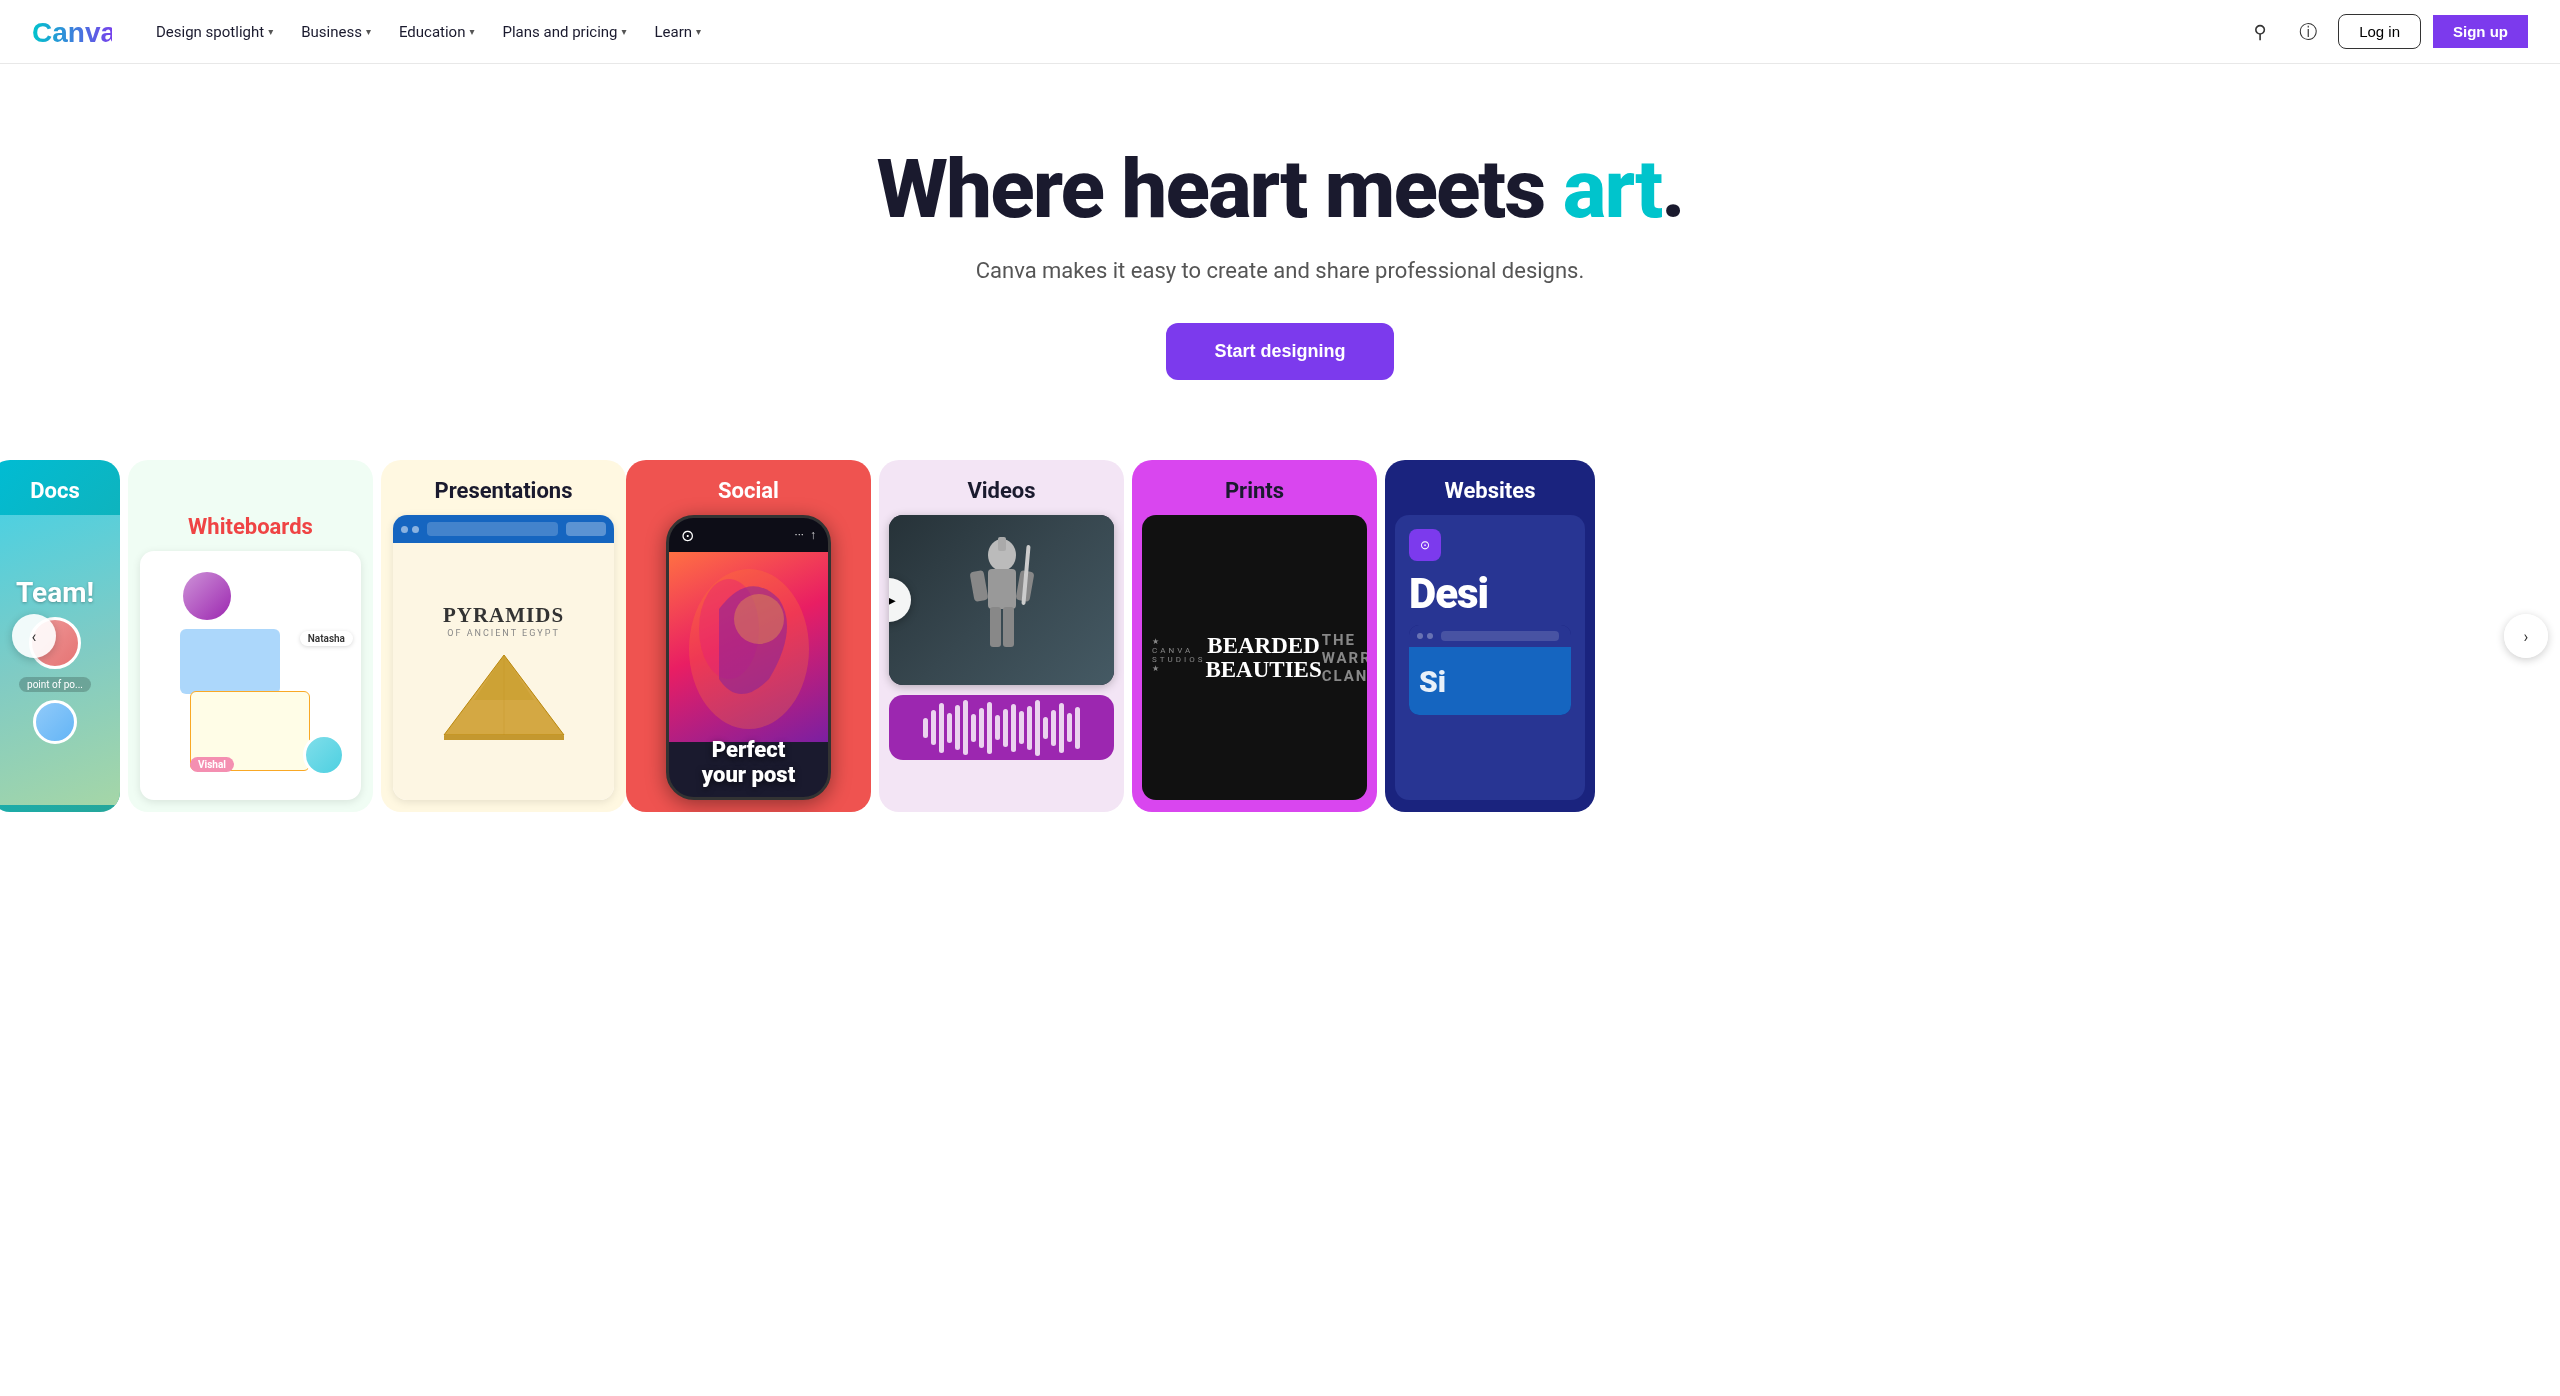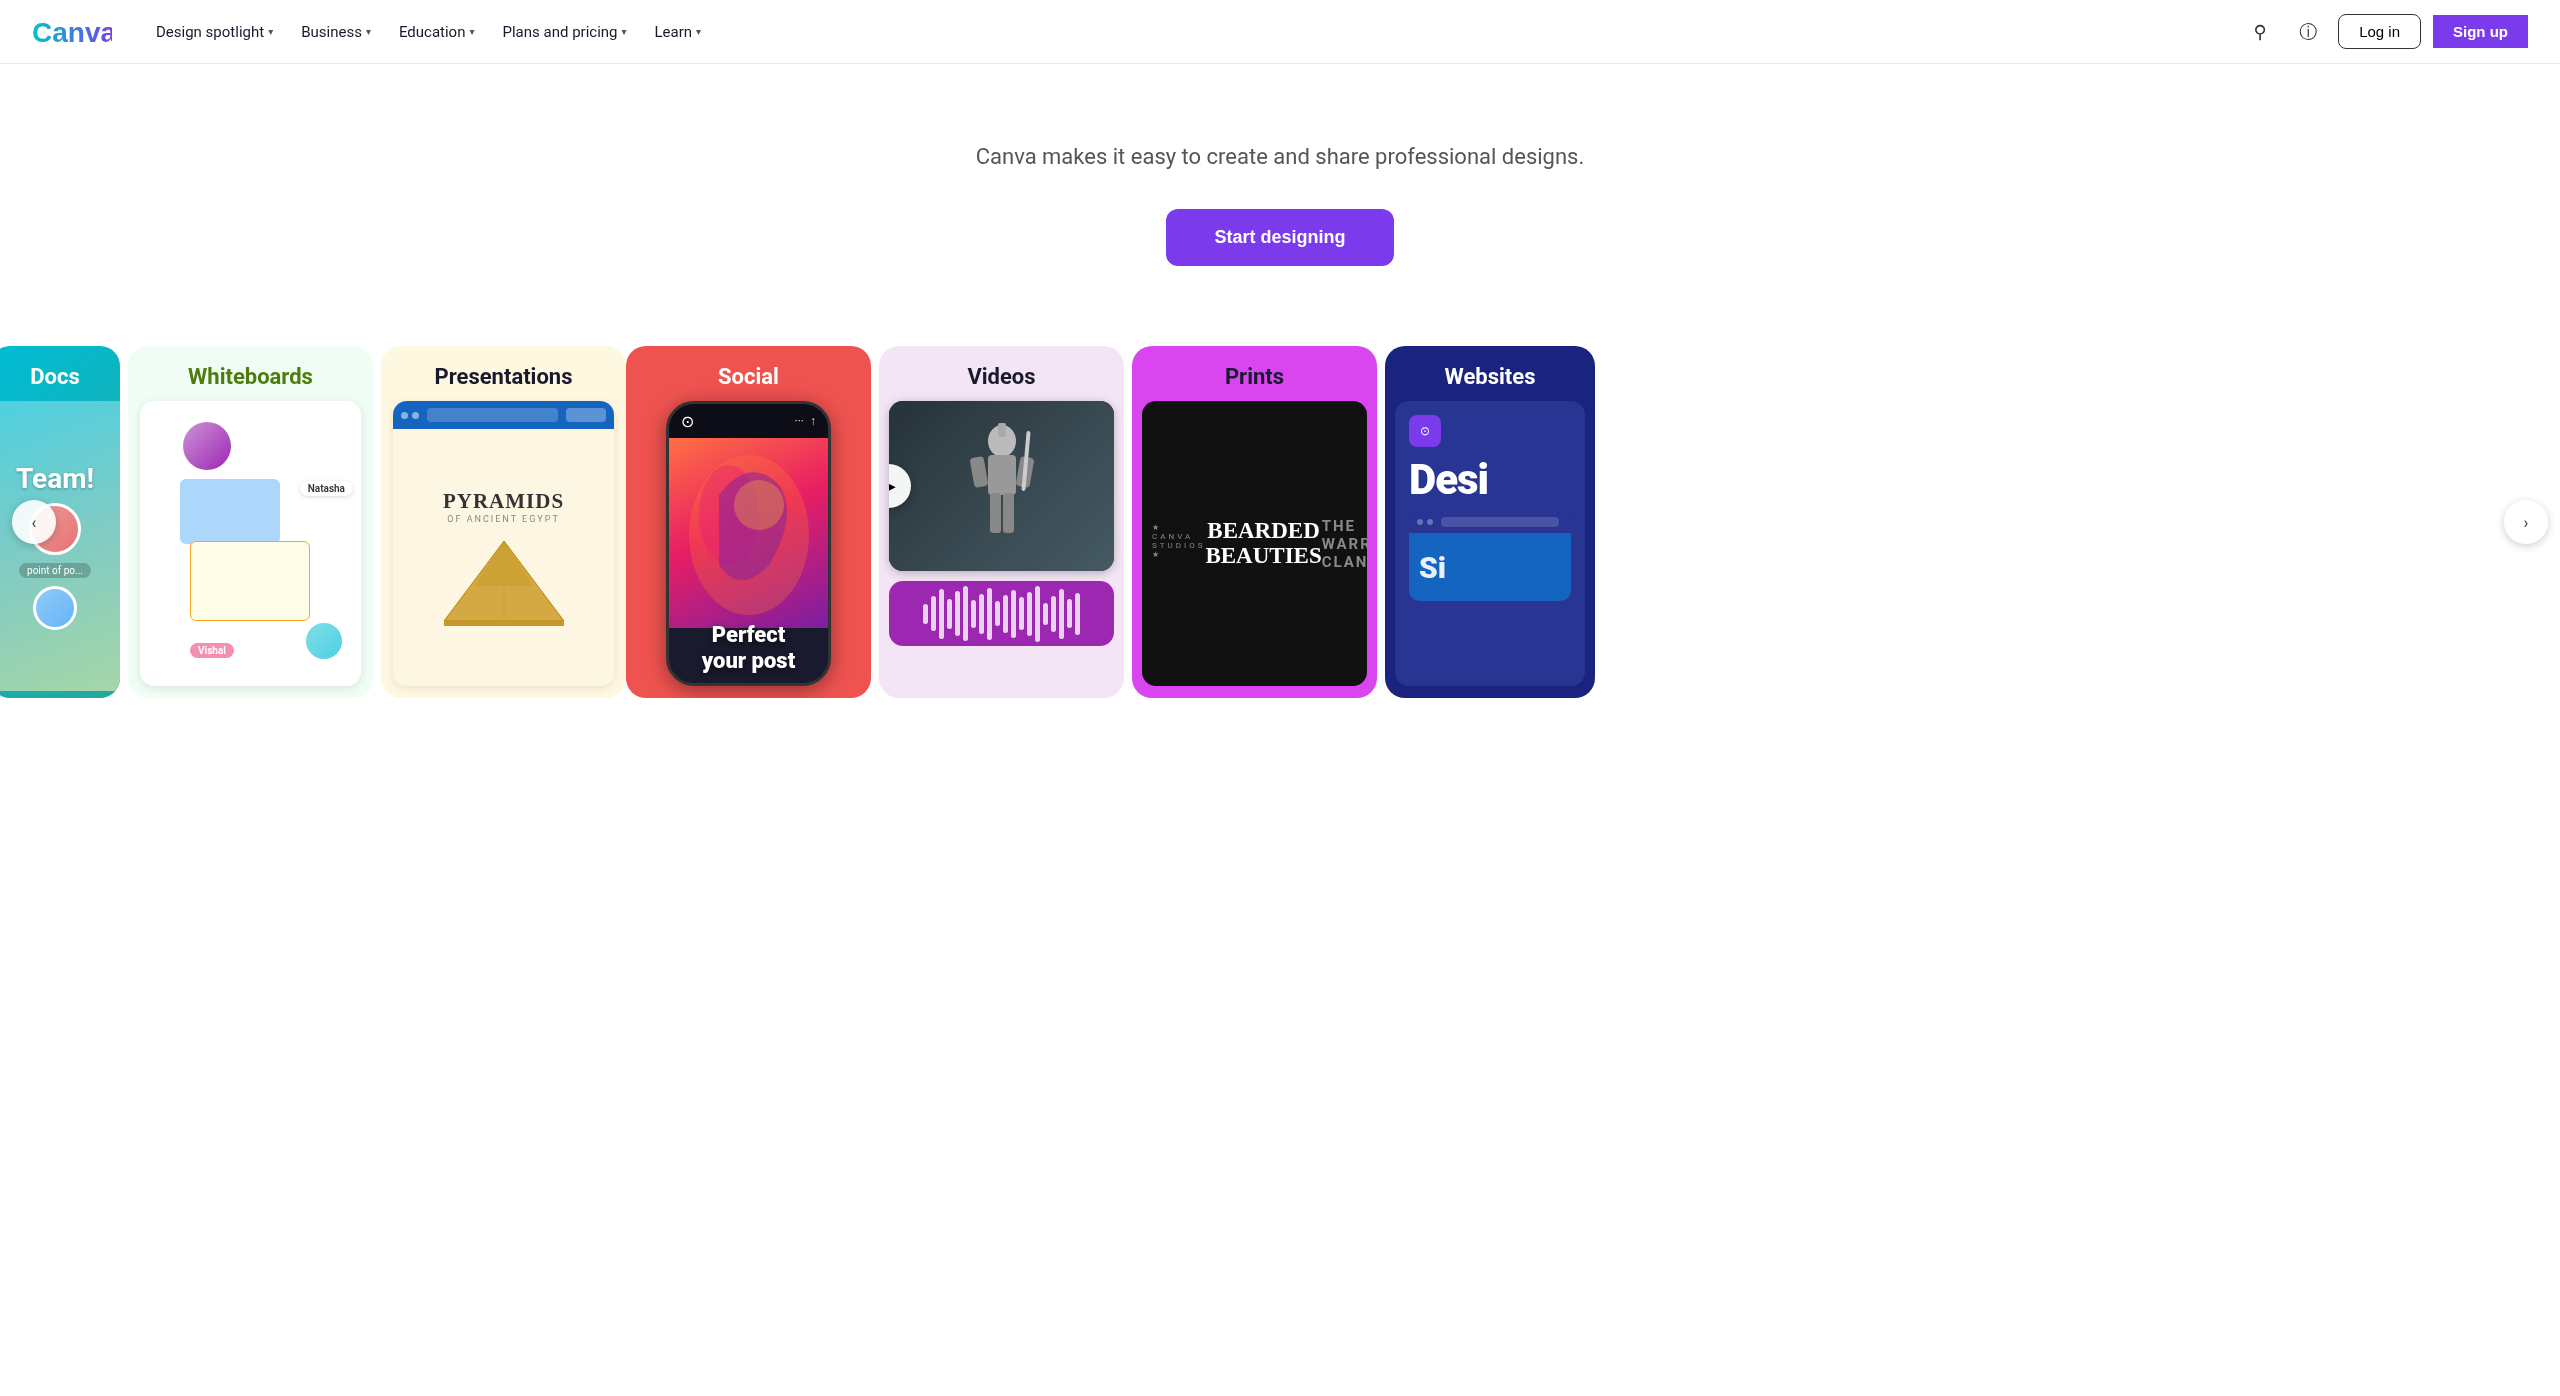--- a/index.html
+++ b/index.html
@@ -152,21 +152,21 @@
       justify-content: center;
       flex-direction: column;
       gap: 8px;
     }
 
     .card-whiteboards {
       width: 240px;
       background: #eafaf1;
       margin-left: 8px;
     }
-    .card-whiteboards .card-title { color: #4d7c0f; }
+    .card-whiteboards .card-title { color: #ef4444; margin-top: 36px; }
 
     .card-presentations {
       width: 240px;
       background: #fff8e1;
       margin-left: 8px;
     }
     .card-presentations .card-title { color: #1a1a2e; }
 
     .card-social {
       width: 240px;
@@ -256,20 +256,23 @@
     </div>
     <div class="nav-icon-btn">
       <span>ⓘ</span>
     </div>
     <button class="btn-login">Log in</button>
     <button class="btn-signup">Sign up</button>
   </div>
 </nav>
 
 <section class="hero">
+  <h1 class="hero-title">
+    <span>Where heart meets </span><span class="art-word">art</span><span>.</span>
+  </h1>
   <p class="hero-subtitle">Canva makes it easy to create and share professional designs.</p>
   <button class="btn-start-designing">Start designing</button>
 </section>
 
 <div class="cards-strip" style="position:relative;">
 
   <div class="card card-docs" style="width:130px;">
     <div class="card-title">Docs</div>
     <div class="card-docs-inner" style="height:290px; background:linear-gradient(160deg,#4dd0e1,#80cbc4,#a5d6a7); display:flex;flex-direction:column;align-items:center;justify-content:center;gap:8px; padding:10px;">
       <div style="font-size:28px;font-weight:700;color:#fff;text-shadow:0 1px 3px rgba(0,0,0,0.3);">Team!</div>

